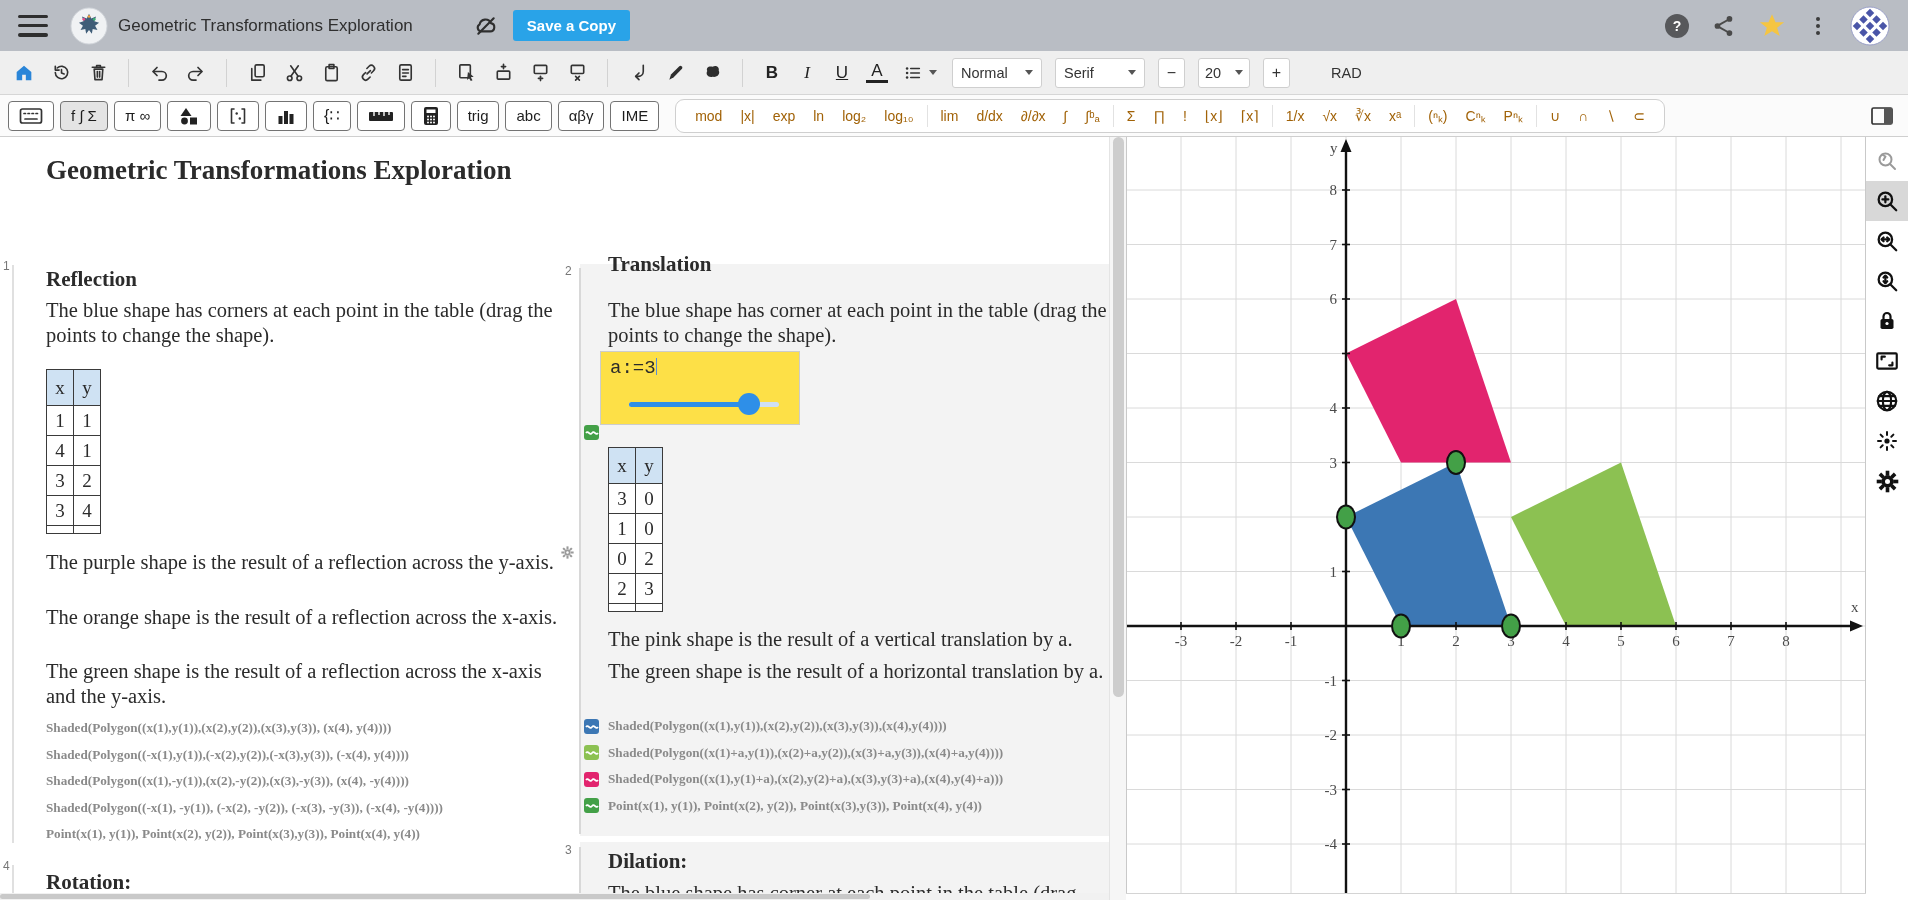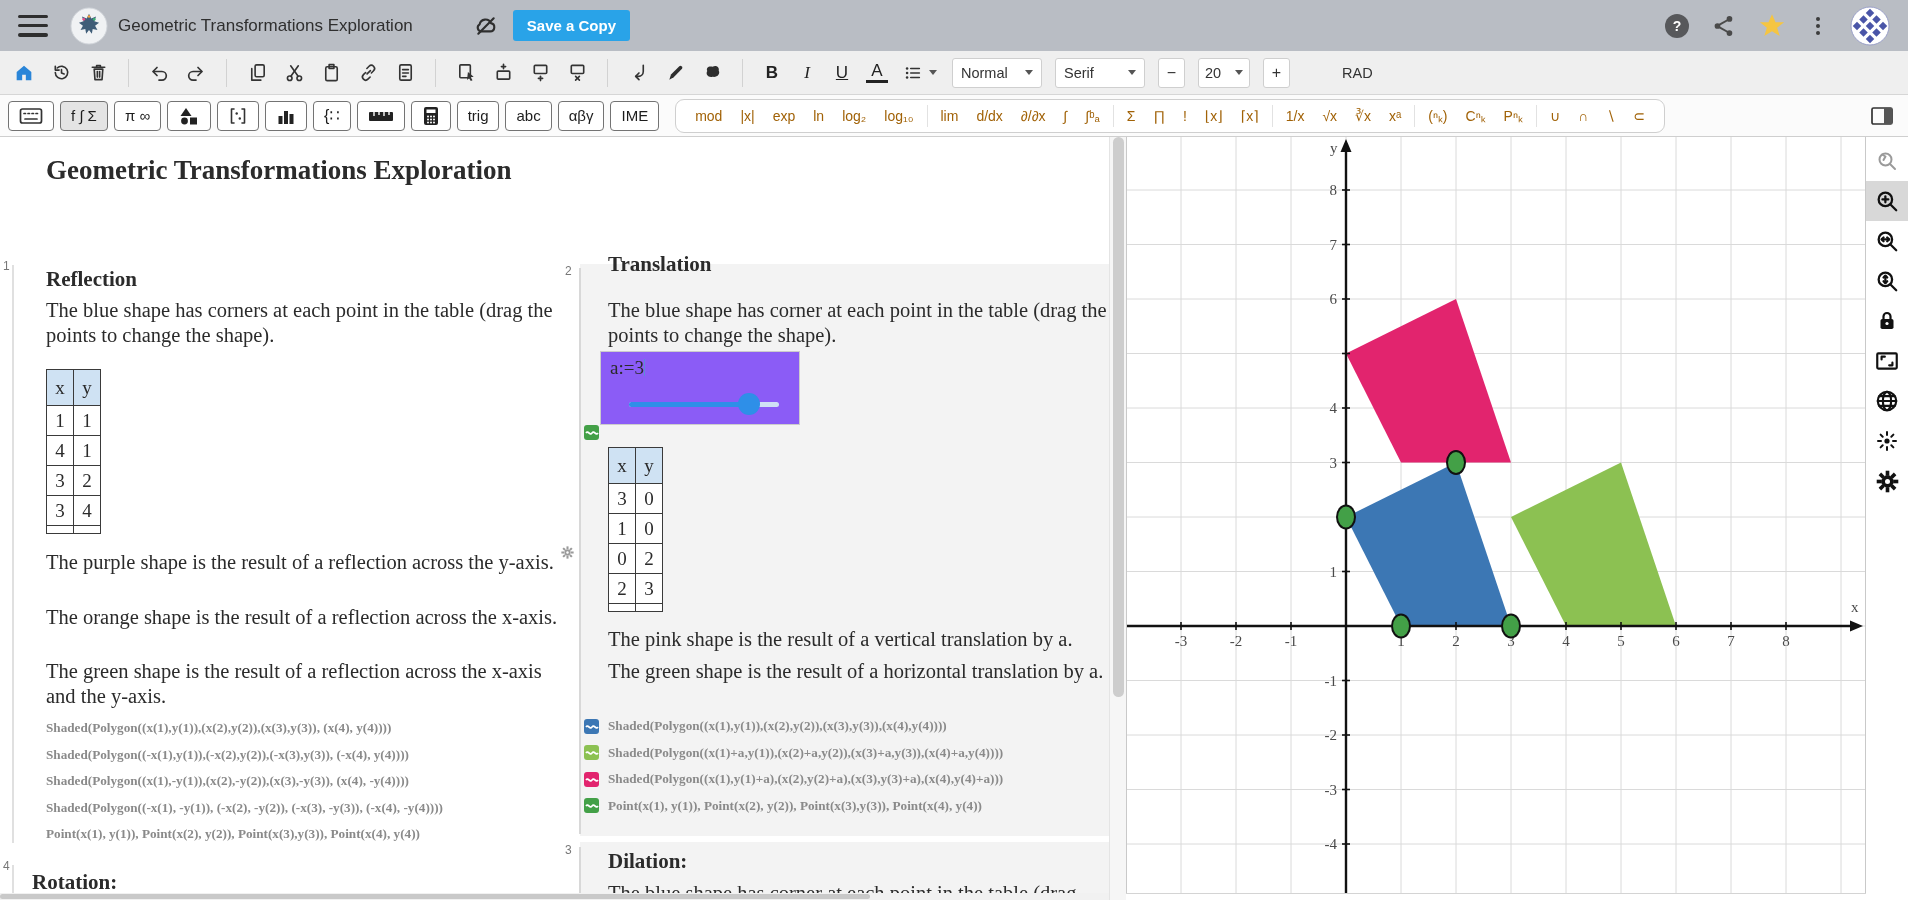--- a/index.html
+++ b/index.html
@@ -18,21 +18,21 @@
   .ic { stroke:#333; fill:none; stroke-width:1.7; stroke-linecap:round; stroke-linejoin:round; display:block; }
 
   
   .toolbar1 { position:absolute; top:51px; left:0; width:1908px; height:44px; background:#efefef; border-bottom:1px solid #d6d6d6; display:flex; align-items:center; padding:0 12px; gap:13px; }
   .t1-div { width:1px; height:28px; background:#d2d2d2; margin:0 5px; flex:0 0 1px; }
   .t1-btn { width:24px; height:24px; display:flex; align-items:center; justify-content:center; cursor:pointer; }
   .txtbtn { font-size:17px; color:#222; width:22px; text-align:center; cursor:pointer; }
   .selbox { height:30px; background:#fff; border:1px solid #cfcfcf; border-radius:3px; display:flex; align-items:center; justify-content:space-between; padding:0 8px; font-size:14.5px; color:#333; cursor:pointer; }
   .caret-dn { width:0; height:0; border-left:4.5px solid transparent; border-right:4.5px solid transparent; border-top:5.5px solid #555; margin-left:6px; }
   .stepbtn { width:27px; height:30px; background:#fff; border:1px solid #cfcfcf; border-radius:3px; display:flex; align-items:center; justify-content:center; font-size:16px; color:#333; cursor:pointer; }
-  .rad { font-size:14.5px; color:#333; margin-left:39px; cursor:pointer; }
+  .rad { font-size:14.5px; color:#333; margin-left:28px; cursor:pointer; }
 
   
   .toolbar2 { position:absolute; top:95px; left:0; width:1908px; height:42px; background:#fbfbfb; border-bottom:1px solid #cfcfcf; display:flex; align-items:center; padding:0 8px; gap:6px; }
   .t2-btn { height:30px; min-width:36px; padding:0 10px; background:#fff; border:1px solid #737373; border-radius:4px; display:flex; align-items:center; justify-content:center; font-size:15px; color:#1d1d1d; cursor:pointer; white-space:nowrap; }
   .t2-btn.sel { background:#e4e4e4; }
   #symbols { height:34px; border:1px solid #cfcfcf; border-radius:9px; background:#fff; display:flex; align-items:center; padding:0 10px; margin-left:10px; color:#a16207; }
   .sym { padding:0 9px; font-size:14px; cursor:pointer; white-space:nowrap; }
   .sym-div { width:1px; height:22px; background:#e2e2e2; margin:0 4px; }
   .panel-toggle { margin-left:auto; margin-right:6px; cursor:pointer; }
 
@@ -44,21 +44,21 @@
   .blocknum { position:absolute; font-family:"Liberation Sans",sans-serif; font-size:12px; color:#777; }
   .brule { position:absolute; width:2px; background:#e0e0e0; }
   .rbg { position:absolute; background:#f3f3f3; }
   .gtable { border-collapse:collapse; font-size:19px; background:#fff; }
   .gtable th, .gtable td { border:1.5px solid #3a3a3a; width:27px; text-align:center; font-weight:normal; }
   .gtable th { background:#cfe2f3; height:36px; }
   .gtable td { height:30px; }
   .gtable tr.spacer td { height:8px; }
   .codeline { display:flex; align-items:center; gap:9px; height:26.5px; font-size:13.2px; font-weight:bold; color:#8a8a8a; white-space:nowrap; }
   .sq { width:15px; height:15px; border-radius:3px; flex:0 0 15px; cursor:pointer; }
-  .sliderbox { position:absolute; left:600px; top:214px; width:200px; height:74px; background:#8b5cf6; border:1px solid #ccc; }
+  .sliderbox { position:absolute; left:600px; top:214px; width:200px; height:74px; background:#fde047; border:1px solid #ccc;font-family:Liberation Mono, monospace; }
   .slider-expr { position:absolute; left:9px; top:5px; font-size:19px; color:#2b2b2b; }
   .cursorbar { display:inline-block; width:1.5px; height:17px; background:#5b8dd6; vertical-align:-2px; }
   .slider-track { position:absolute; left:28px; top:50px; width:150px; height:5px; border-radius:3px; background:#cfe0f5; cursor:pointer; }
   .slider-fill { height:100%; border-radius:3px; background:#2e8fe8; }
   .slider-thumb { position:absolute; top:-9px; width:22px; height:22px; border-radius:50%; background:#2e8fe8; cursor:grab; }
   .gutter-gear { position:absolute; left:560px; top:408px; cursor:pointer; }
 
   
   .vscroll { position:absolute; top:137px; left:1109px; width:17px; height:763px; background:#f6f6f6; border-left:1px solid #e4e4e4; }
   .vthumb { position:absolute; left:3px; top:0; width:11px; height:560px; background:#cdcdcd; border-radius:6px; }
@@ -457,21 +457,21 @@
   <div class="abs body-txt" style="left:46px; top:413px; width:525px;">The purple shape is the result of a reflection across the y-axis.</div>
   <div class="abs body-txt" style="left:46px; top:468px; width:525px;">The orange shape is the result of a reflection across the x-axis.</div>
   <div class="abs body-txt" style="left:46px; top:522px; width:525px;">The green shape is the result of a reflection across the x-axis and the y-axis.</div>
   <div class="abs" style="left:46px; top:578px;">
     <div class="codeline">Shaded(Polygon((x(1),y(1)),(x(2),y(2)),(x(3),y(3)), (x(4), y(4))))</div>
     <div class="codeline">Shaded(Polygon((-x(1),y(1)),(-x(2),y(2)),(-x(3),y(3)), (-x(4), y(4))))</div>
     <div class="codeline">Shaded(Polygon((x(1),-y(1)),(x(2),-y(2)),(x(3),-y(3)), (x(4), -y(4))))</div>
     <div class="codeline">Shaded(Polygon((-x(1), -y(1)), (-x(2), -y(2)), (-x(3), -y(3)), (-x(4), -y(4))))</div>
     <div class="codeline">Point(x(1), y(1)), Point(x(2), y(2)), Point(x(3),y(3)), Point(x(4), y(4))</div>
   </div>
-  <h2 class="abs" style="left:32px; top:733px;">Rotation:</h2>
+  <h2 class="abs" style="left:46px; top:733px;">Rotation:</h2>
 
   <h2 class="abs" style="left:608px; top:115px;">Translation</h2>
   <div class="abs body-txt" style="left:608px; top:161px; width:502px;">The blue shape has corner at each point in the table (drag the points to change the shape).</div>
   <div class="sliderbox">
     <div class="slider-expr"><span>a:=3</span><span class="cursorbar"></span></div>
     <div class="slider-track">
       <div class="slider-fill" id="slider-fill" style="width: 80%;"></div>
       <div class="slider-thumb" id="slider-thumb" style="left: calc(80% - 11px);"></div>
     </div>
   </div>

